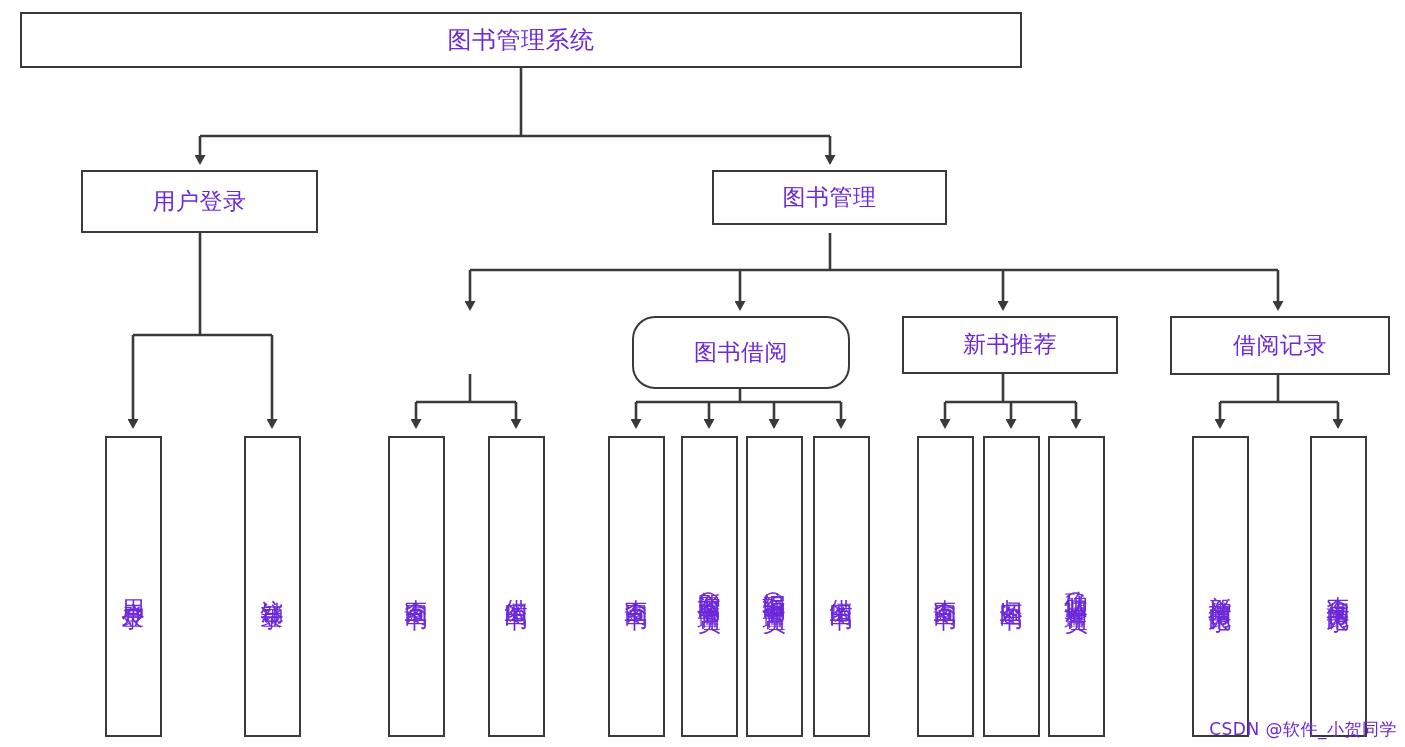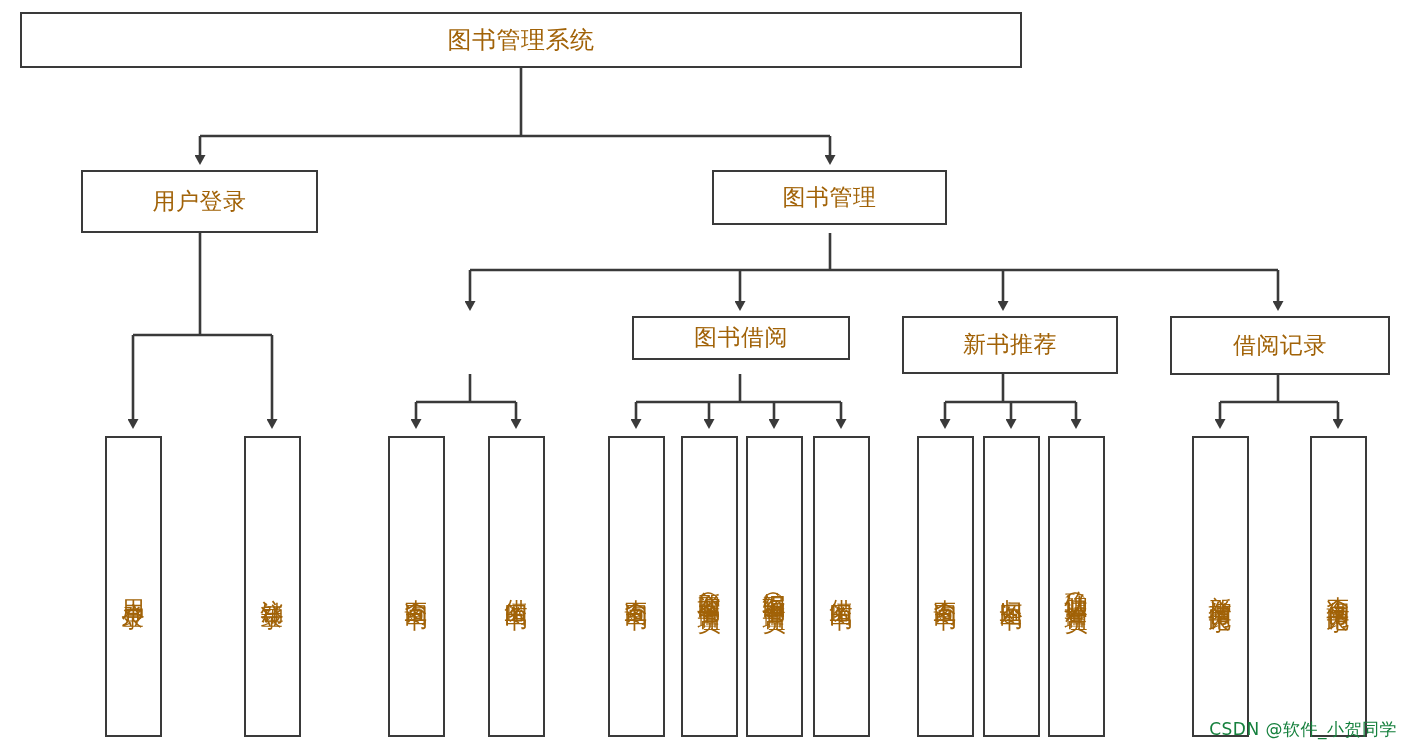--- a/index.html
+++ b/index.html
@@ -26,21 +26,21 @@
     pointer-events: none;
   }
   .node {
     position: absolute;
     box-sizing: border-box;
     border: 2.5px solid #3a3a3a;
     background: #ffffff;
     display: flex;
     align-items: center;
     justify-content: center;
-    color: #a16207;
+    color: #6d28d9;
   }
   .node .lbl {
     display: block;
     text-align: center;
     line-height: 1.12;
     white-space: nowrap;
   }
   
   .node.h .lbl {
     font-size: 23px;
@@ -61,21 +61,21 @@
     font-size: 23px;
     line-height: 1.05;
     letter-spacing: 3px;
     white-space: nowrap;
   }
   .watermark {
     position: absolute;
     right: 8px;
     bottom: 6px;
     font-size: 17px;
-    color: #15803d;
+    color: #6d28d9;
     letter-spacing: 0.5px;
     white-space: nowrap;
   }
 </style>
 </head>
 <body>
 
 <div id="canvas">
 
   <svg class="connectors" viewBox="0 0 1405 747" xmlns="http://www.w3.org/2000/svg">
@@ -132,21 +132,21 @@
     <span class="lbl">图书管理系统</span>
   </div>
 
   <div class="node h" style="left:81px; top:170px; width:237px; height:63px;">
     <span class="lbl">用户登录</span>
   </div>
   <div class="node h" style="left:712px; top:170px; width:235px; height:55px;">
     <span class="lbl">图书管理</span>
   </div>
 
-  <div class="node h" style="left:632px; top:316px; width:218px; height:44px;">
+  <div class="node h" style="left:632px; top:316px; width:218px; height:73px;border-radius:23px;">
     <span class="lbl">图书借阅</span>
   </div>
   <div class="node h" style="left:902px; top:316px; width:216px; height:58px;">
     <span class="lbl">新书推荐</span>
   </div>
   <div class="node h" style="left:1170px; top:316px; width:220px; height:59px;">
     <span class="lbl">借阅记录</span>
   </div>
 
   <div class="node v" style="left:105px; top:436px; width:57px; height:301px;">

